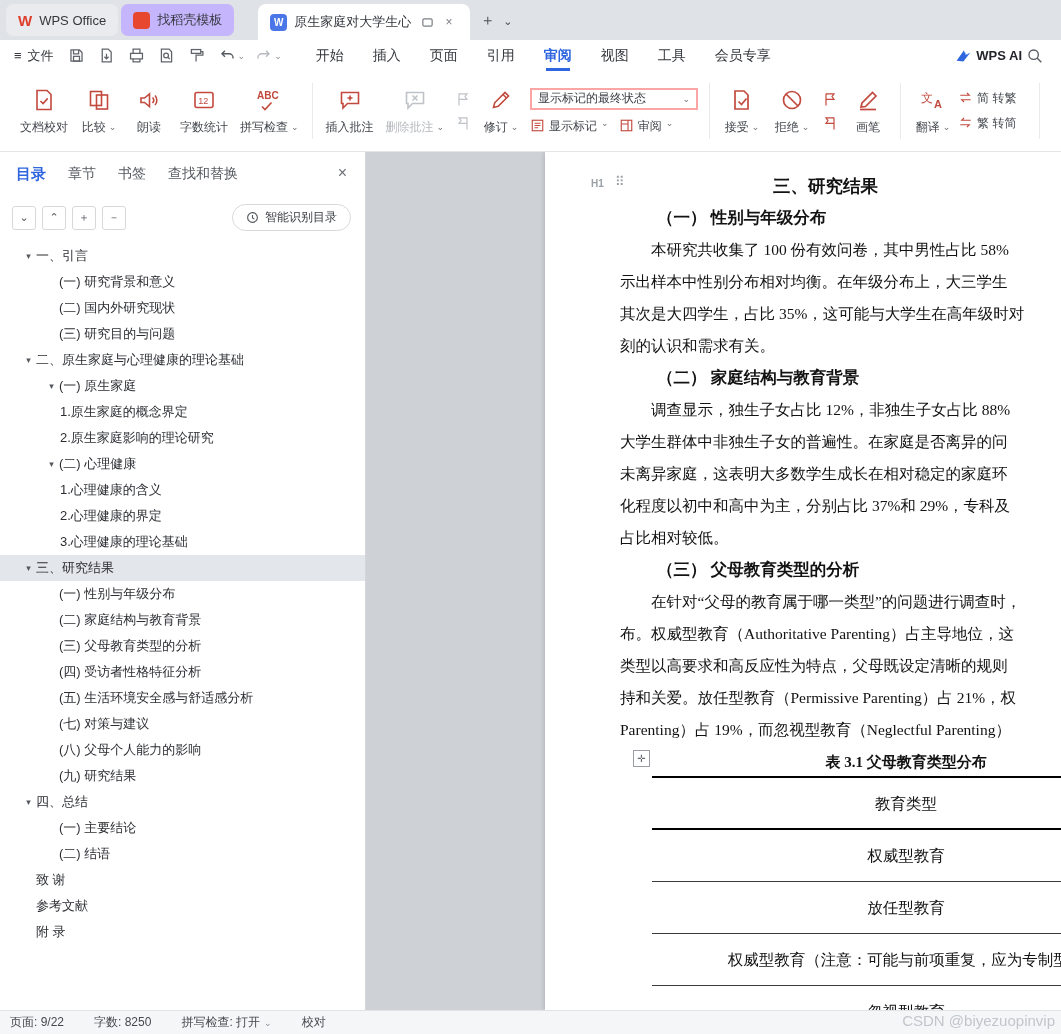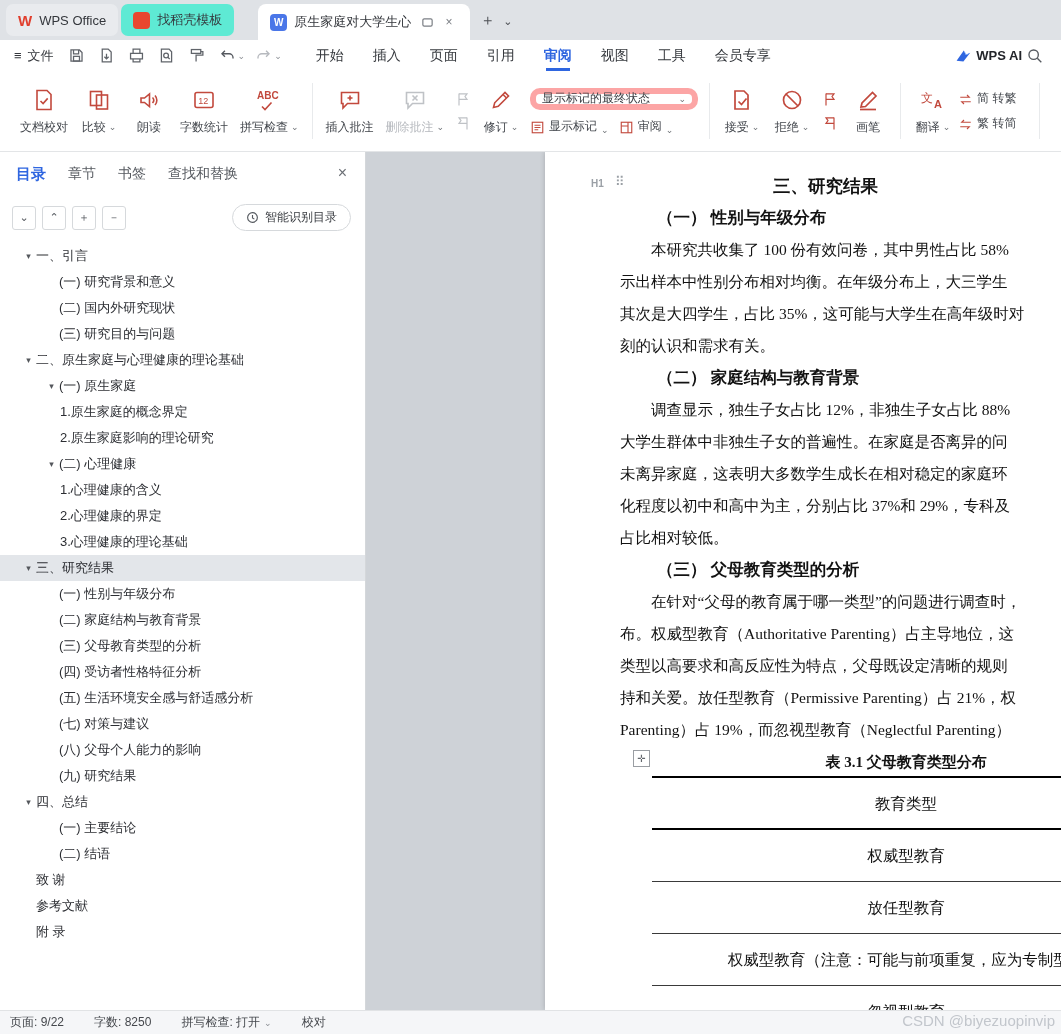--- a/index.html
+++ b/index.html
@@ -5,21 +5,21 @@
   *{margin:0;padding:0;box-sizing:border-box}
   html,body{width:1061px;height:1034px;overflow:hidden;background:#fff;
     font-family:"Liberation Sans",sans-serif;-webkit-font-smoothing:antialiased}
   .win{position:absolute;inset:0}
 
   
   .tabbar{position:absolute;left:0;top:0;width:100%;height:40px;background:#dfe2e6;
     display:flex;align-items:flex-end;padding-left:6px}
   .tab{height:32px;margin-bottom:4px;display:flex;align-items:center;gap:7px;
     padding:0 12px;border-radius:7px;font-size:13px;color:#34373c;background:#e9ebee;cursor:default}
-  .tab.t2{background:#5eead4;margin-left:3px}
+  .tab.t2{background:#c4b5fd;margin-left:3px}
   .tab.active{background:#fff;height:36px;margin-bottom:0;border-radius:8px 8px 0 0;margin-left:24px;width:212px}
   .tab .ttl{max-width:128px;overflow:hidden;white-space:nowrap;text-overflow:clip}
   .sqicon{width:17px;height:17px;border-radius:4px;display:flex;align-items:center;justify-content:center;
     font-weight:bold;font-size:10px;color:#fff;flex:0 0 auto}
   .wpslogo{color:#e03e2d;font-weight:bold;font-size:15px}
   .doceric{background:#e8472f}
   .wordic{background:#4a76e8}
   .tinybtn{color:#7b7f85;font-size:12px;display:flex;align-items:center;justify-content:center;
     width:18px;height:18px}
   .tab-extra{display:flex;align-items:center;gap:4px;margin-left:auto}
@@ -48,24 +48,24 @@
   .rbtn .lbl{display:flex;align-items:center;gap:3px;white-space:nowrap}
   .rbtn.disabled{color:#b6b9be}
   .ric{color:#c2493d;height:26px;display:flex;align-items:center}
   .disabled .ric{color:#bfc2c6}
   .rdiv{width:1px;height:56px;background:#e8eaec;margin:0 7px;flex:0 0 auto}
   .caret{font-size:9px;color:#6e7277}
   .flagstack{display:flex;flex-direction:column;gap:6px;align-items:center;min-width:26px}
   .flagbtn{height:18px;display:flex;align-items:center;color:#c2493d}
   .flagstack.disabled .flagbtn{color:#bfc2c6}
   .markupcol{display:flex;flex-direction:column;gap:8px;margin:0 4px}
-  .mselect{width:168px;height:22px;border:6px solid #fca5a5;border-radius:10px;display:flex;
+  .mselect{width:168px;height:22px;border:2px solid #fca5a5;border-radius:0;display:flex;
     align-items:center;font-size:12px;color:#3c3f44;padding:0 6px;justify-content:space-between;background:#fff}
   .mrow{display:flex;align-items:center;gap:10px}
-  .smallbtn{display:flex;align-items:flex-end;gap:4px;font-size:12px;color:#42464c}
+  .smallbtn{display:flex;align-items:flex-start;gap:4px;font-size:12px;color:#42464c}
   .convstack{display:flex;flex-direction:column;gap:8px;min-width:74px}
 
   
   .sidebar{position:absolute;left:0;top:152px;width:366px;bottom:24px;background:#fff;
     border-right:1px solid #d4d7da;overflow:hidden}
   .side-tabs{height:44px;display:flex;align-items:center;gap:22px;padding:0 16px;font-size:14px;color:#55595f;position:relative}
   .side-tab.active{color:#2f66e0;font-weight:bold;font-size:15px}
   .side-close{position:absolute;right:18px;top:12px;font-size:16px;color:#6b6f75}
   .side-toolbar{display:flex;align-items:center;gap:6px;padding:8px 14px 4px 12px}
   .sqbtn{width:24px;height:24px;border:1px solid #d6d9dc;border-radius:3px;background:#fff;

